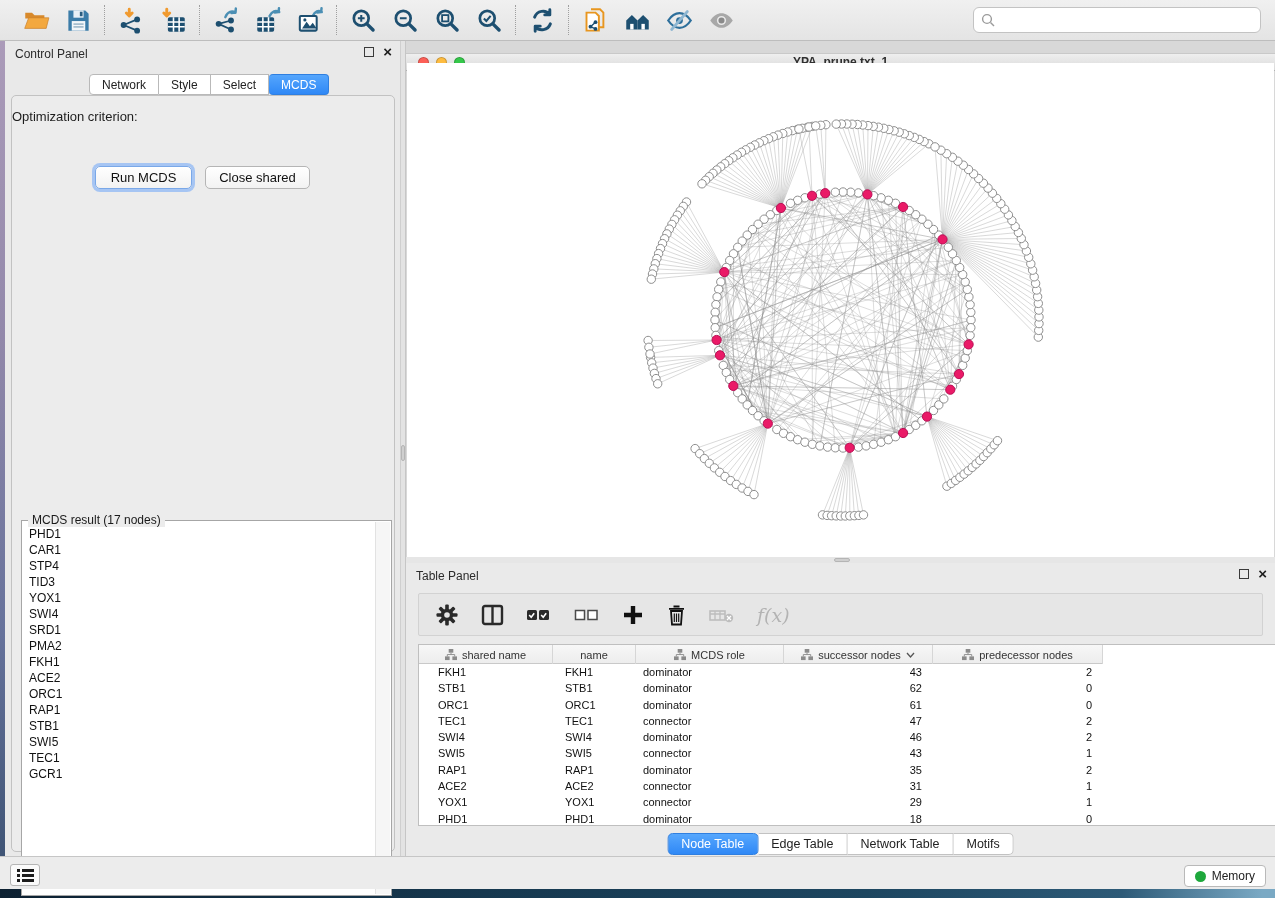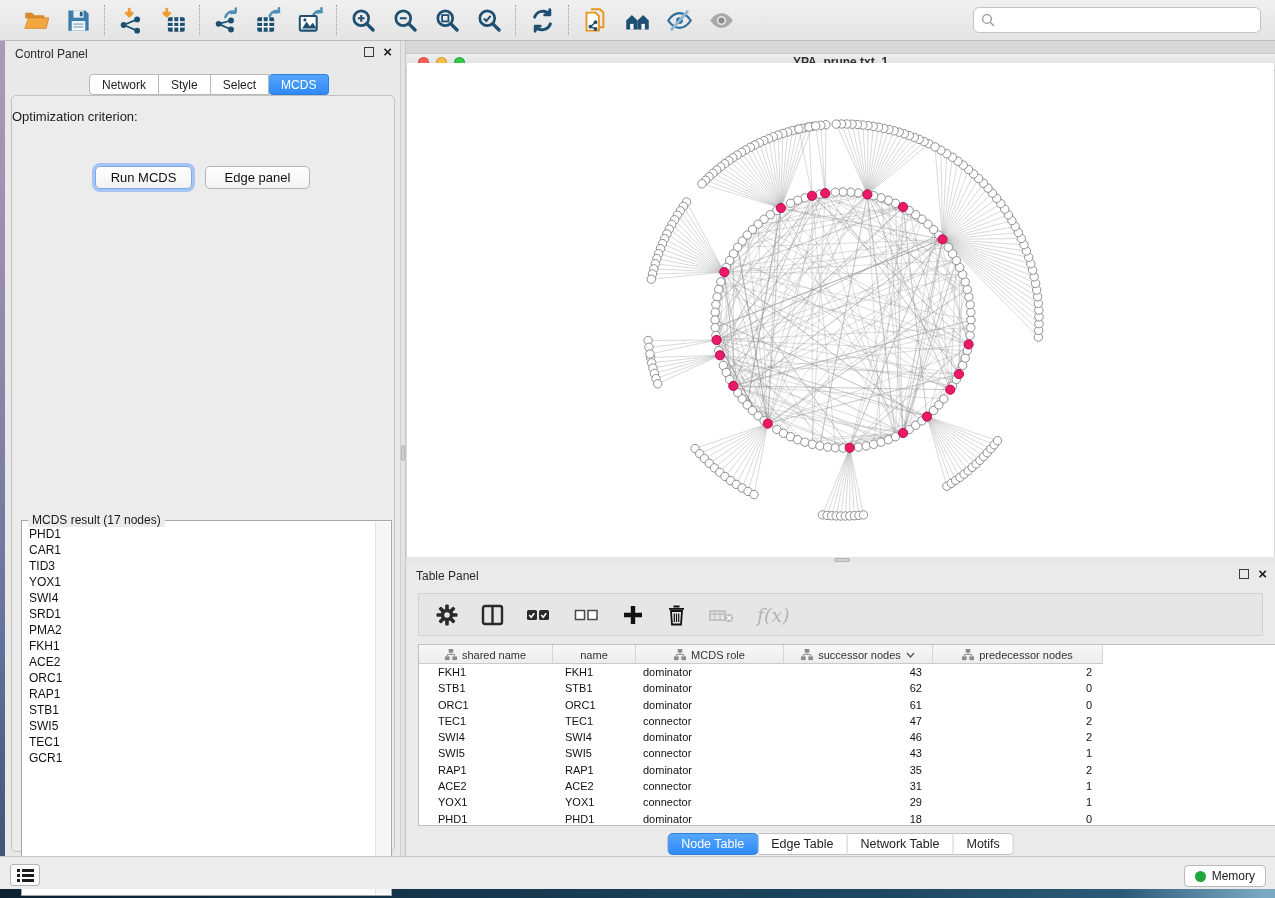--- a/index.html
+++ b/index.html
@@ -337,26 +337,27 @@
   </div>
   <div id="cp-tabs">
       <div class="seg">Network</div>
       <div class="seg">Style</div>
       <div class="seg">Select</div>
       <div class="seg active">MCDS</div>
     </div>
   <div id="cp-pane">
     <div id="opt-label">Optimization criterion:</div>
     <div class="cp-btn" id="run-btn">Run MCDS</div>
-    <div class="cp-btn" id="closepanel-btn">Edge panel</div>
+    <div class="cp-btn" id="closepanel-btn">Close shared</div>
     <div id="result-box">
       <span id="result-legend">MCDS result (17 nodes)</span>
       <div id="mcds-list">
           <div class="mcds-item">PHD1</div>
           <div class="mcds-item">CAR1</div>
+          <div class="mcds-item">STP4</div>
           <div class="mcds-item">TID3</div>
           <div class="mcds-item">YOX1</div>
           <div class="mcds-item">SWI4</div>
           <div class="mcds-item">SRD1</div>
           <div class="mcds-item">PMA2</div>
           <div class="mcds-item">FKH1</div>
           <div class="mcds-item">ACE2</div>
           <div class="mcds-item">ORC1</div>
           <div class="mcds-item">RAP1</div>
           <div class="mcds-item">STB1</div>

